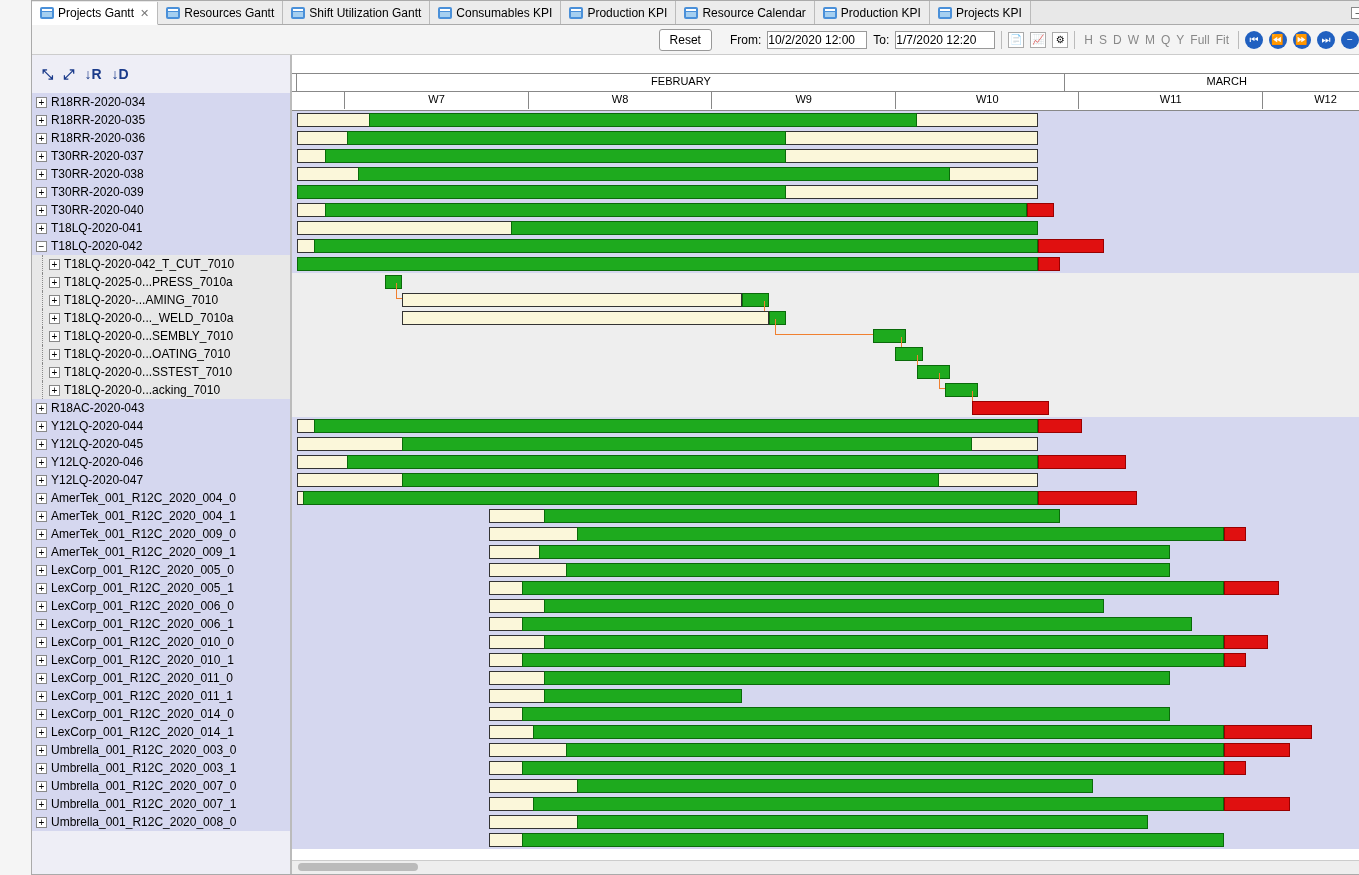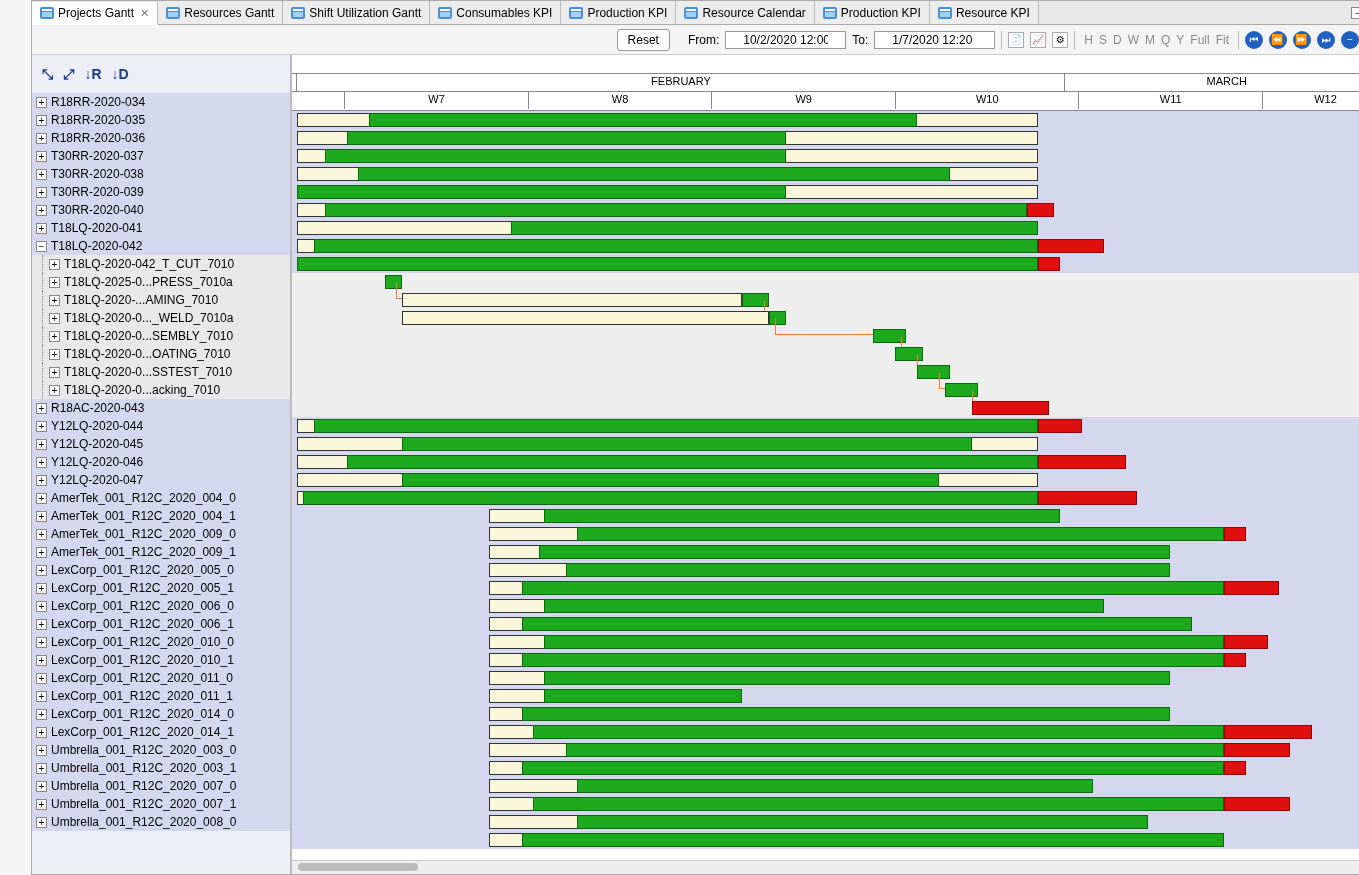--- a/index.html
+++ b/index.html
@@ -15,21 +15,21 @@
 .tab-icon::after{content:'';position:absolute;left:2px;top:5px;width:10px;height:5px;background:#a5cff0;}
 .tab-close{font-size:11px;color:#777;padding-left:2px;}
 .tabs-spacer{flex:1;}
 .winbtns{display:flex;gap:4px;padding-right:6px;}
 .winbtn{width:14px;height:12px;border:1px solid #888;background:#fff;font-size:9px;text-align:center;line-height:10px;}
 
 
 .toolbar{display:flex;align-items:center;gap:6px;padding:4px 6px;border-bottom:1px solid #ccc;background:#f4f4f4;justify-content:flex-end;height:30px;}
 .btn-reset{padding:3px 10px;border:1px solid #999;border-radius:3px;background:#fff;font-size:12px;}
 .toolbar-label{font-size:12px;}
-.toolbar-input{width:121px;border:1px solid #999;padding:1px 17px;font-size:12px;background:#fff;}
+.toolbar-input{width:100px;border:1px solid #999;padding:1px 0;font-size:12px;background:#fff;}
 .tbicon{width:16px;height:16px;border:1px solid #aaa;background:#fff;display:inline-flex;align-items:center;justify-content:center;font-size:10px;}
 .tbsep{width:1px;height:18px;background:#bbb;}
 .zoombtn{color:#888;padding:0 3px;font-size:12px;cursor:pointer;}
 .navbtn{width:18px;height:18px;border-radius:50%;background:#2060c0;color:#fff;display:inline-flex;align-items:center;justify-content:center;font-size:10px;cursor:pointer;}
 
 
 .body{flex:1;display:flex;overflow:hidden;}
 .left{width:260px;border-right:2px solid #bbb;display:flex;flex-direction:column;background:#eeeef6;}
 .left-tools{height:38px;display:flex;align-items:center;gap:10px;padding:0 10px;background:#eeeef6;}
 .lt-icon{font-size:14px;color:#1a3a8a;font-weight:bold;}
@@ -92,21 +92,21 @@
       <div class="tab">
         <span class="tab-icon"></span>
         <span>Resource Calendar</span>
       </div>
       <div class="tab">
         <span class="tab-icon"></span>
         <span>Production KPI</span>
       </div>
       <div class="tab">
         <span class="tab-icon"></span>
-        <span>Resource KPI</span>
+        <span>Projects KPI</span>
       </div>
       <div class="tabs-spacer"></div>
     <div class="winbtns">
       <span class="winbtn">–</span>
       <span class="winbtn">□</span>
     </div>
   </div>
 
   <div class="toolbar">
     <button class="btn-reset">Reset</button>

